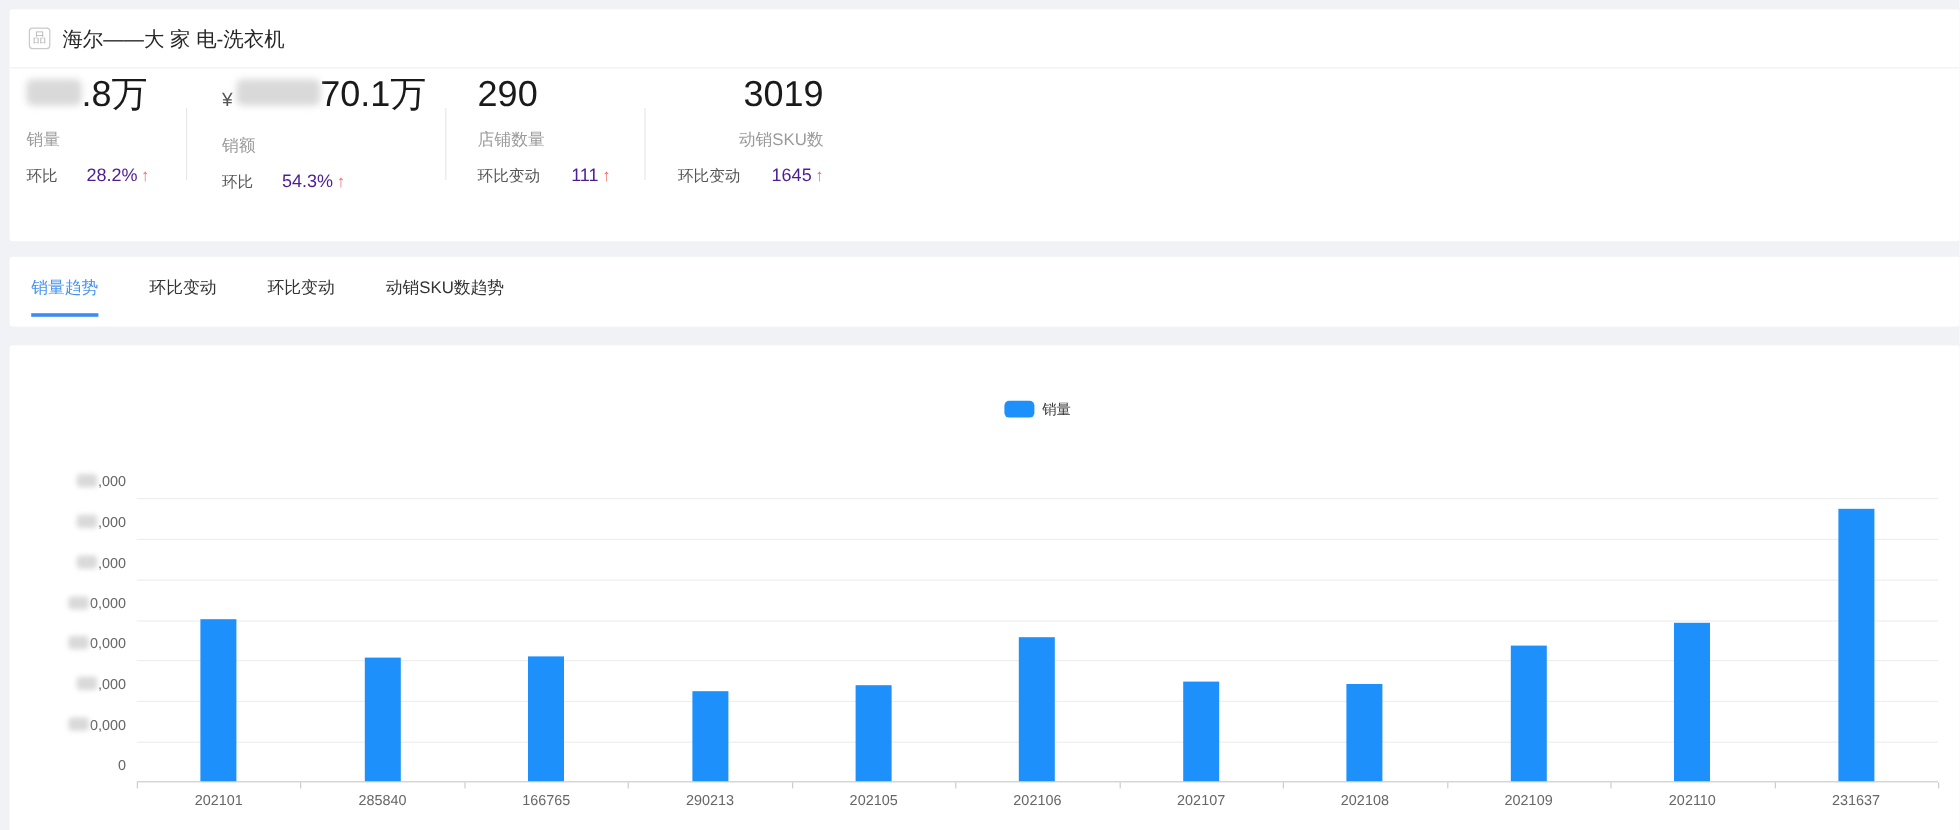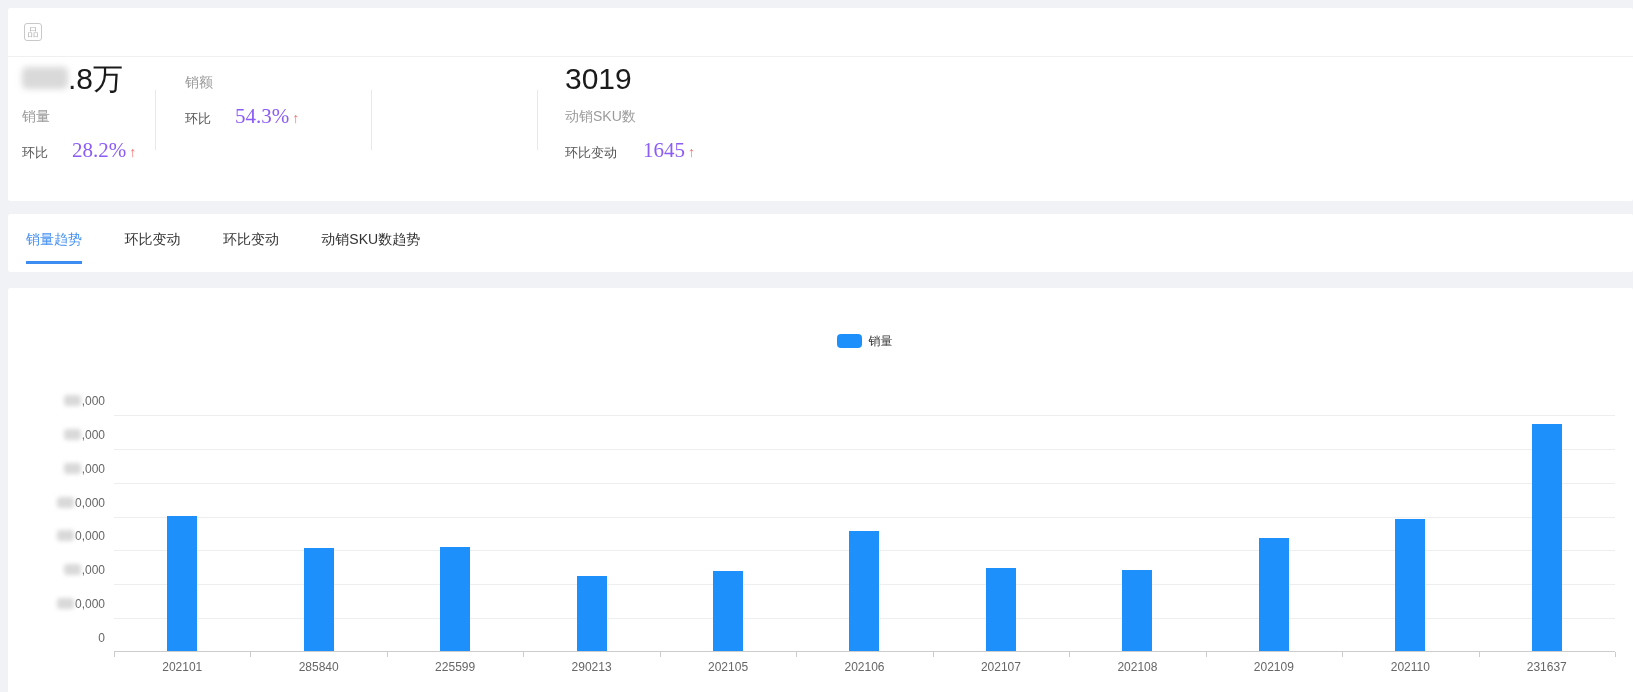--- a/index.html
+++ b/index.html
@@ -20,21 +20,21 @@
     border:1px solid #c9c9c9; border-radius:3px; color:#b5b5b5;
     font-size:11px; line-height:16px; text-align:center;
   }
   .hdr-title { position:absolute; left:44px; top:12px; font-size:17px; line-height:26px; color:#262626; }
 
   .kpi { position:absolute; top:54px; }
   .kpi-val { font-size:30px; line-height:34px; color:#1a1a1a; font-weight:500; white-space:nowrap; }
   .kpi-val .yen { font-size:16px; font-weight:400; color:#555; margin-right:3px; }
   .kpi-label { margin-top:12px; font-size:14px; color:#9b9b9b; }
   .kpi-delta { margin-top:12px; font-size:13px; color:#555; white-space:nowrap; }
-  .kpi-delta .dv { font-size:21px; color:#8b5cf6; margin-left:24px;font-family:Liberation Serif, serif; }
+  .kpi-delta .dv { font-size:15px; color:#4c1d95; margin-left:24px; }
   .kpi-delta .up { color:#f56c6c; font-size:14px; margin-left:3px; }
   .redact {
     display:inline-block; background:#d9d9d9; border-radius:5px;
     filter:blur(3px); vertical-align:baseline;
   }
   .redact.big { width:46px; height:22px; }
   .redact.big2 { width:70px; height:22px; }
   .vdiv { position:absolute; top:82px; width:1px; height:60px; background:#e8e8e8; }
 
   
@@ -71,42 +71,51 @@
     font-size:12px; color:#666; white-space:nowrap;
   }
   .redact.sm { width:17px; height:11px; border-radius:3px; filter:blur(2px); margin-right:1px; vertical-align:-1px; }
 </style>
 </head>
 <body>
 
 <div class="card" id="card-top">
   <div class="hdr">
     <span class="brand-ic">品</span>
+    <span class="hdr-title">海尔——大 家 电-洗衣机</span>
   </div>
 
   <div class="kpi" style="left:14px;">
     <div class="kpi-val"><span class="redact big"></span><span>.8万</span></div>
     <div class="kpi-label">销量</div>
     <div class="kpi-delta">
       <span>环比</span><span class="dv">28.2%</span><span class="up">↑</span>
     </div>
   </div>
   <div class="vdiv" style="left:147px;"></div>
 
   <div class="kpi" style="left:177px;">
+    <div class="kpi-val"><span class="yen">¥</span><span class="redact big2"></span><span>70.1万</span></div>
     <div class="kpi-label">销额</div>
     <div class="kpi-delta">
       <span>环比</span><span class="dv">54.3%</span><span class="up">↑</span>
     </div>
   </div>
   <div class="vdiv" style="left:363px;"></div>
 
+  <div class="kpi" style="left:390px;">
+    <div class="kpi-val">290</div>
+    <div class="kpi-label">店铺数量</div>
+    <div class="kpi-delta">
+      <span>环比变动</span><span class="dv" style="margin-left:26px;">111</span><span class="up">↑</span>
+    </div>
+  </div>
   <div class="vdiv" style="left:529px;"></div>
 
-  <div class="kpi" style="left:557px;">
+  <div class="kpi" style="left:557px;text-align:right;">
     <div class="kpi-val">3019</div>
     <div class="kpi-label">动销SKU数</div>
     <div class="kpi-delta">
       <span>环比变动</span><span class="dv" style="margin-left:26px;">1645</span><span class="up">↑</span>
     </div>
   </div>
 </div>
 
 <div class="card" id="card-tabs">
   <span class="tab active">销量趋势</span>
@@ -182,21 +191,21 @@
       <div class="xtick" style="left: 54.5455%;"></div>
       <div class="xtick" style="left: 63.6364%;"></div>
       <div class="xtick" style="left: 72.7273%;"></div>
       <div class="xtick" style="left: 81.8182%;"></div>
       <div class="xtick" style="left: 90.9091%;"></div>
       <div class="xtick" style="left: 100%;"></div>
     </div>
   <div class="xlabels">
       <div class="xlabel">202101</div>
       <div class="xlabel">285840</div>
-      <div class="xlabel">225599</div>
+      <div class="xlabel">166765</div>
       <div class="xlabel">290213</div>
       <div class="xlabel">202105</div>
       <div class="xlabel">202106</div>
       <div class="xlabel">202107</div>
       <div class="xlabel">202108</div>
       <div class="xlabel">202109</div>
       <div class="xlabel">202110</div>
       <div class="xlabel">231637</div>
     </div>
 </div>

